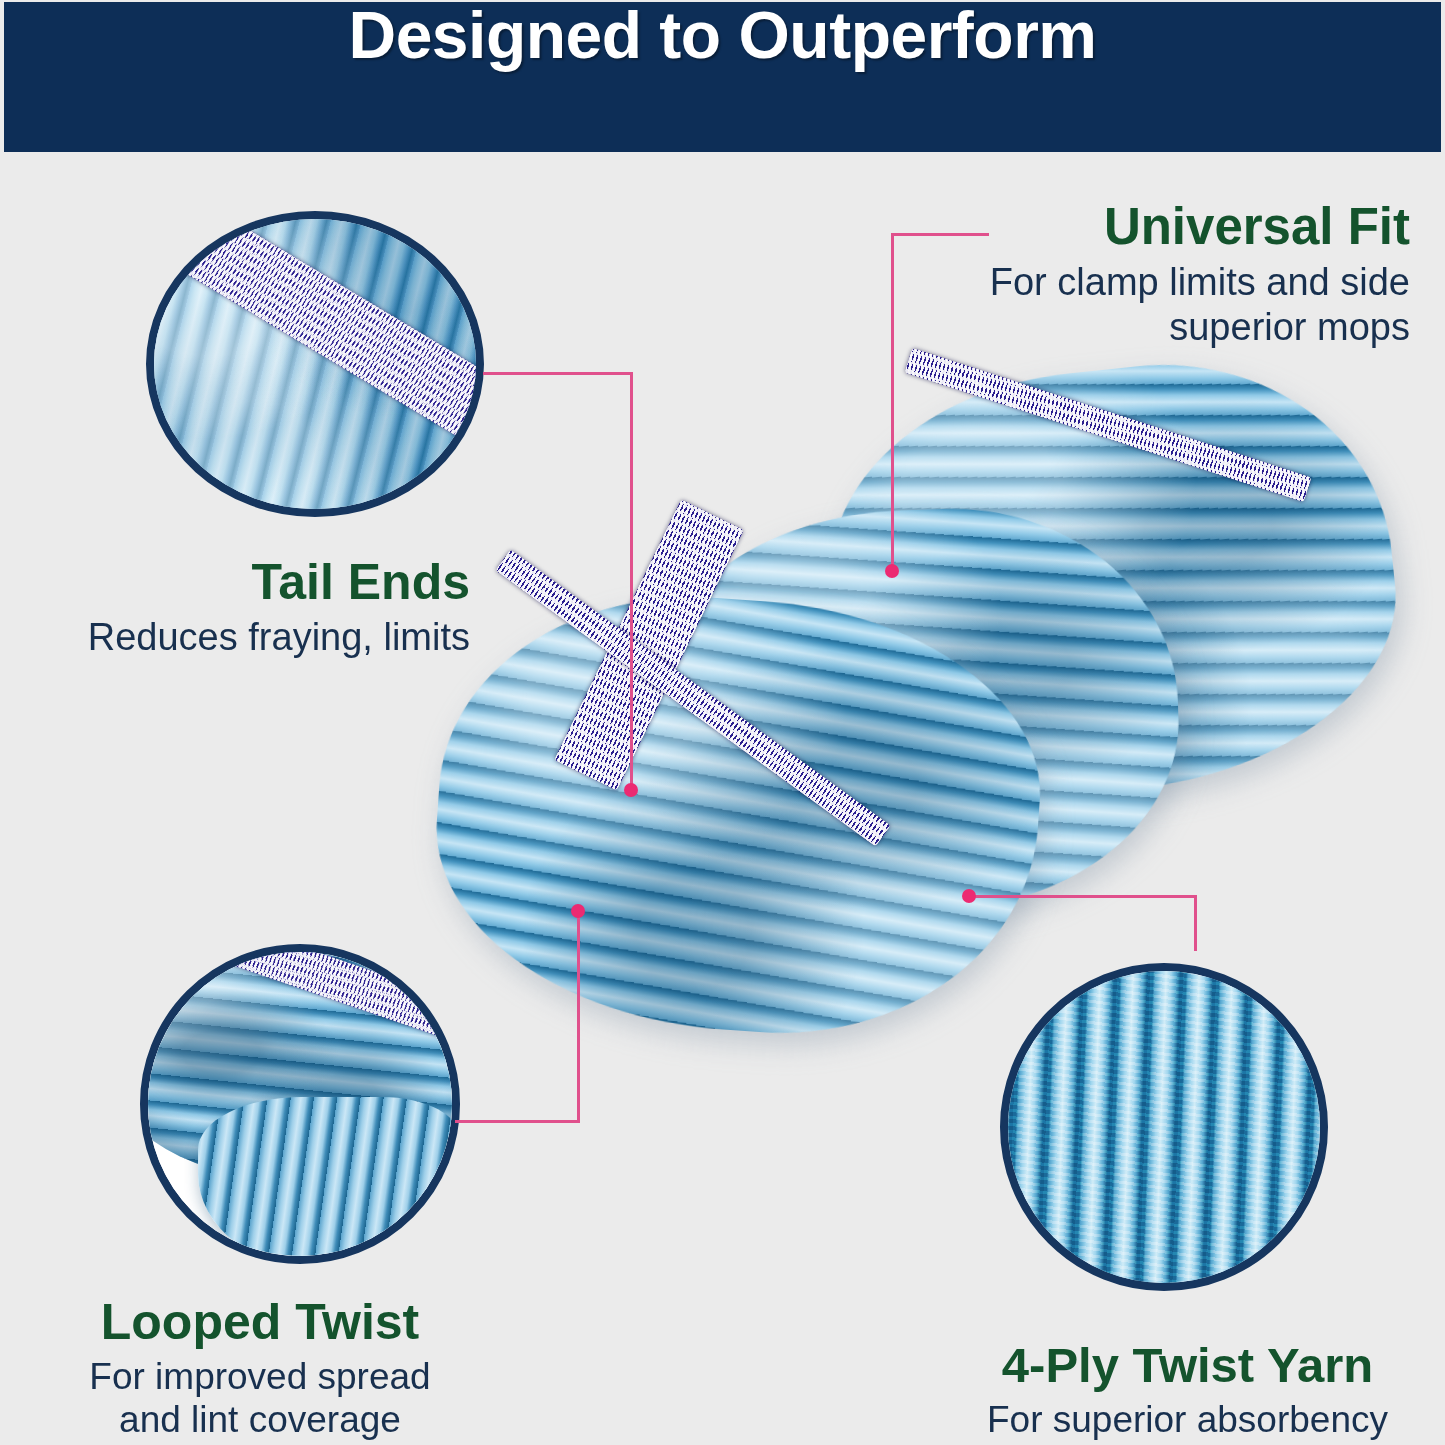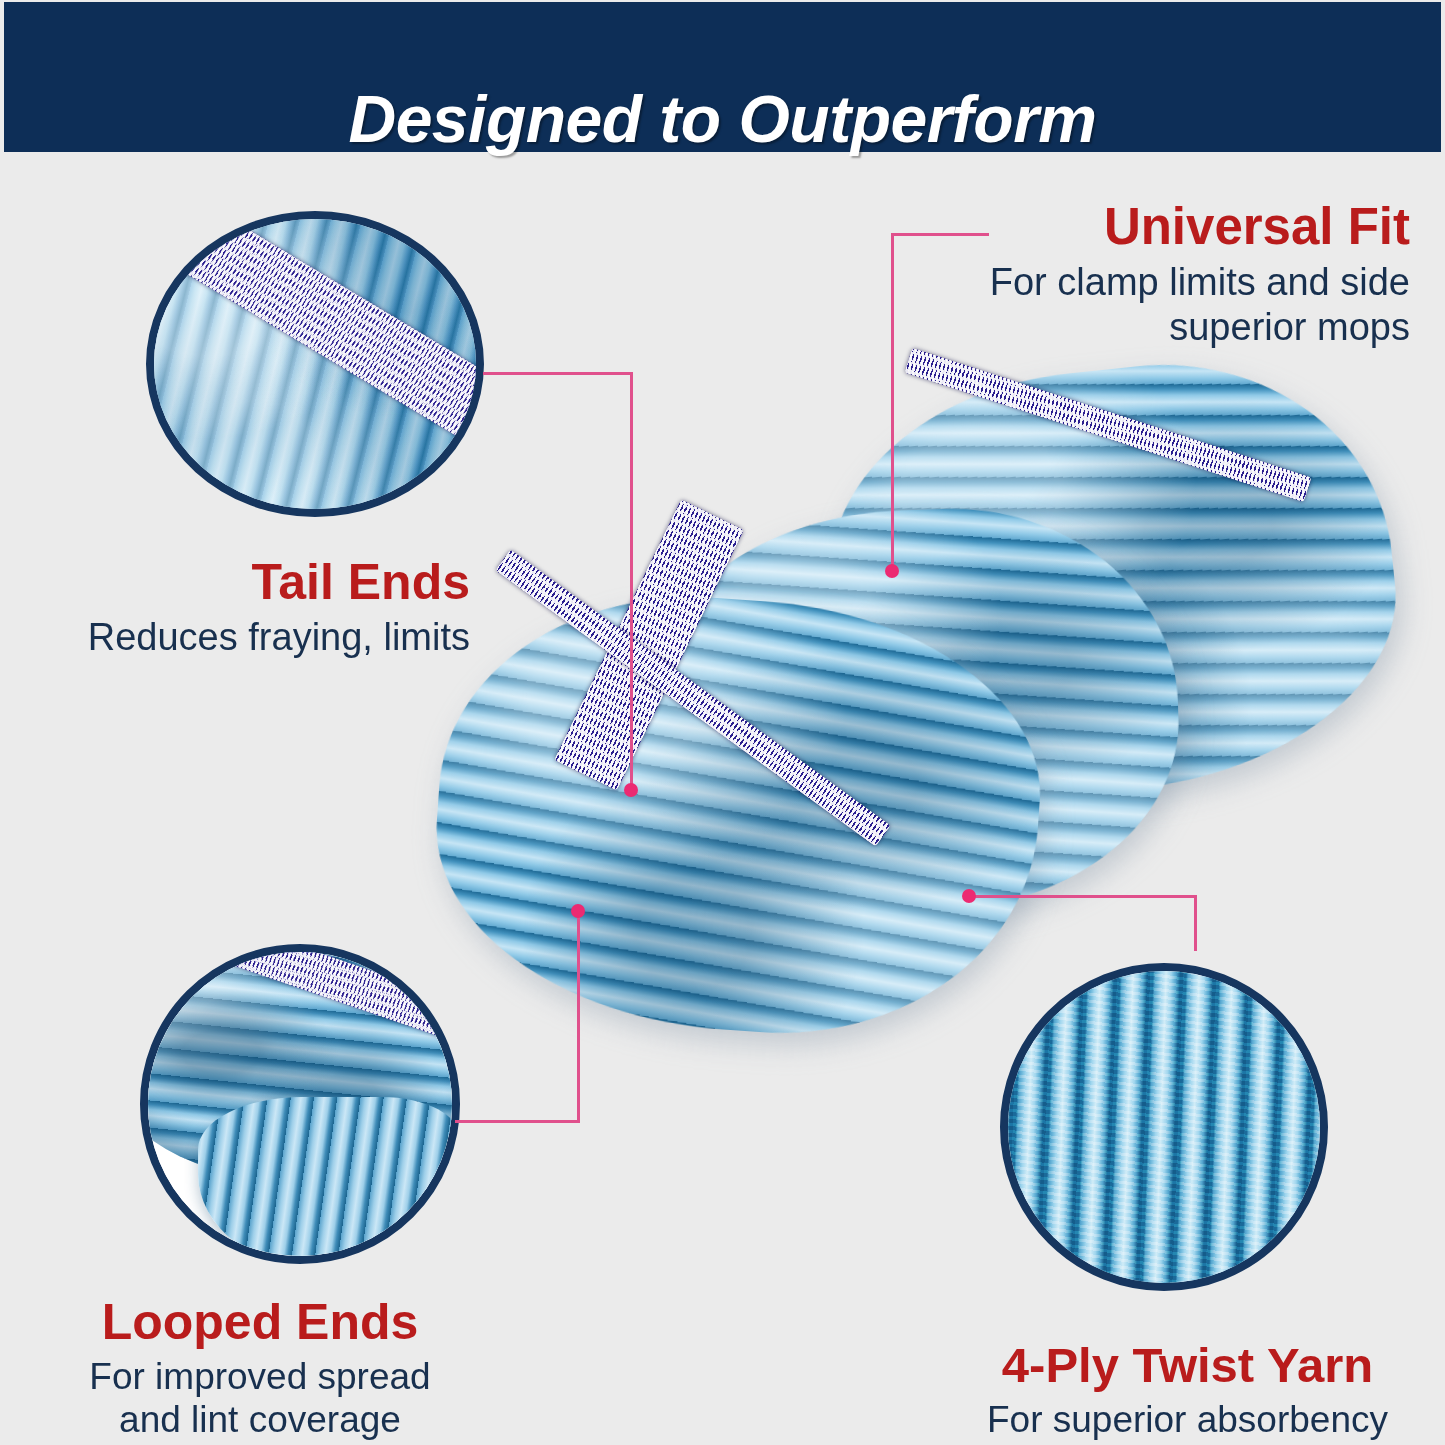--- a/index.html
+++ b/index.html
@@ -26,40 +26,39 @@
 
   
   .banner {
     position: absolute;
     left: 4px;
     top: 2px;
     width: 1437px;
     height: 150px;
     background: #0d2e57;
     display: flex;
-    align-items: flex-end;
+    align-items: flex-start;
     justify-content: center;
     box-sizing: border-box;
-    font-style: italic;
   }
   .banner-title {
     color: #ffffff;
     font-size: 66px;
     font-weight: bold;
     letter-spacing: -0.5px;
     line-height: 1;
     text-align: center;
     text-shadow: 2px 2px 2px rgba(0,0,0,0.35);
     white-space: nowrap;
   }
 
   
   .callout-text { position: absolute; }
   .callout-title {
-    color: #b91c1c;
+    color: #14532d;
     font-weight: bold;
     font-size: 50px;
     line-height: 1.06;
     margin: 0;
     white-space: nowrap;
   }
   .callout-body {
     color: #18304f;
     font-size: 38px;
     line-height: 1.17;
@@ -354,21 +353,21 @@
 
   <div class="callout-text ct-universal">
     <div class="callout-title">Universal Fit</div>
     <div class="callout-body">
       <div>For clamp limits and side</div>
       <div>superior mops</div>
     </div>
   </div>
 
   <div class="callout-text ct-looped">
-    <div class="callout-title">Looped Ends</div>
+    <div class="callout-title">Looped Twist</div>
     <div class="callout-body">
       <div>For improved spread</div>
       <div>and lint coverage</div>
     </div>
   </div>
 
   <div class="callout-text ct-fourply">
     <div class="callout-title">4-Ply Twist Yarn</div>
     <div class="callout-body">
       <div>For superior absorbency</div>

